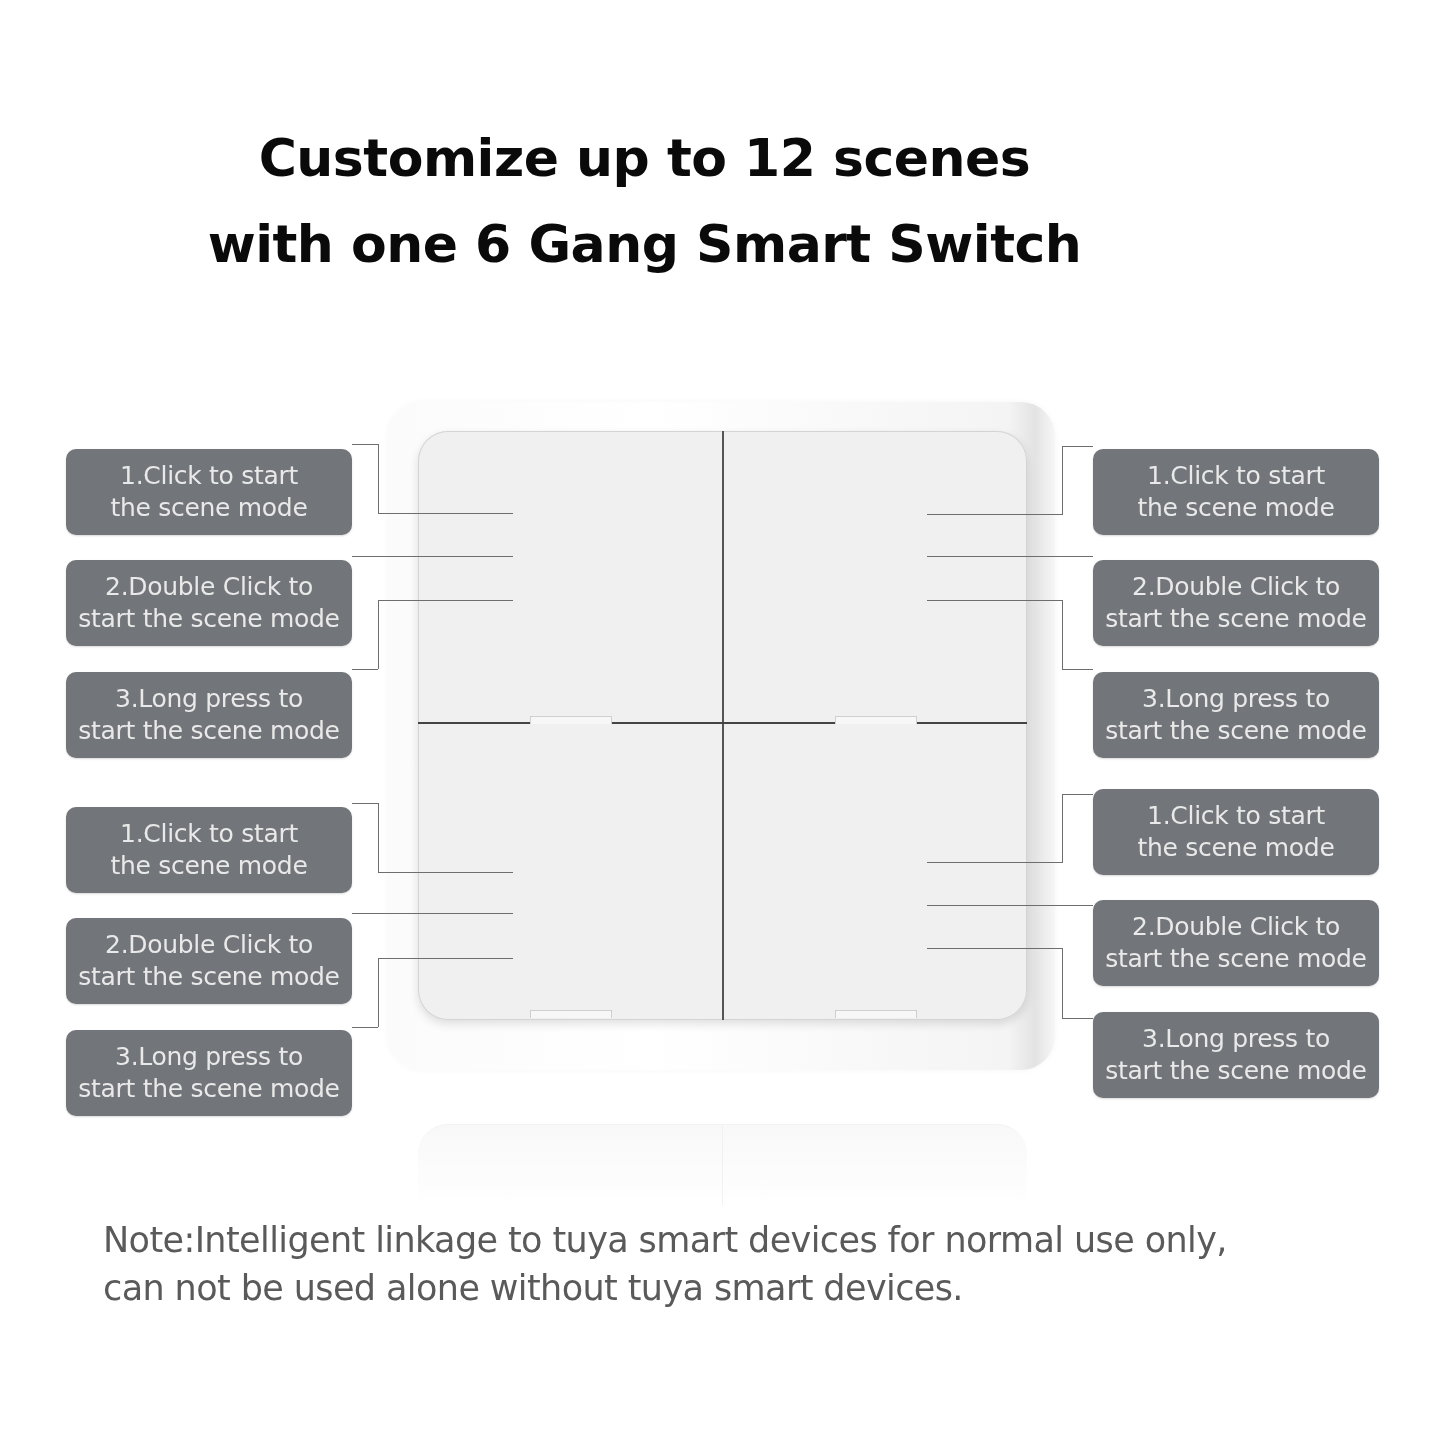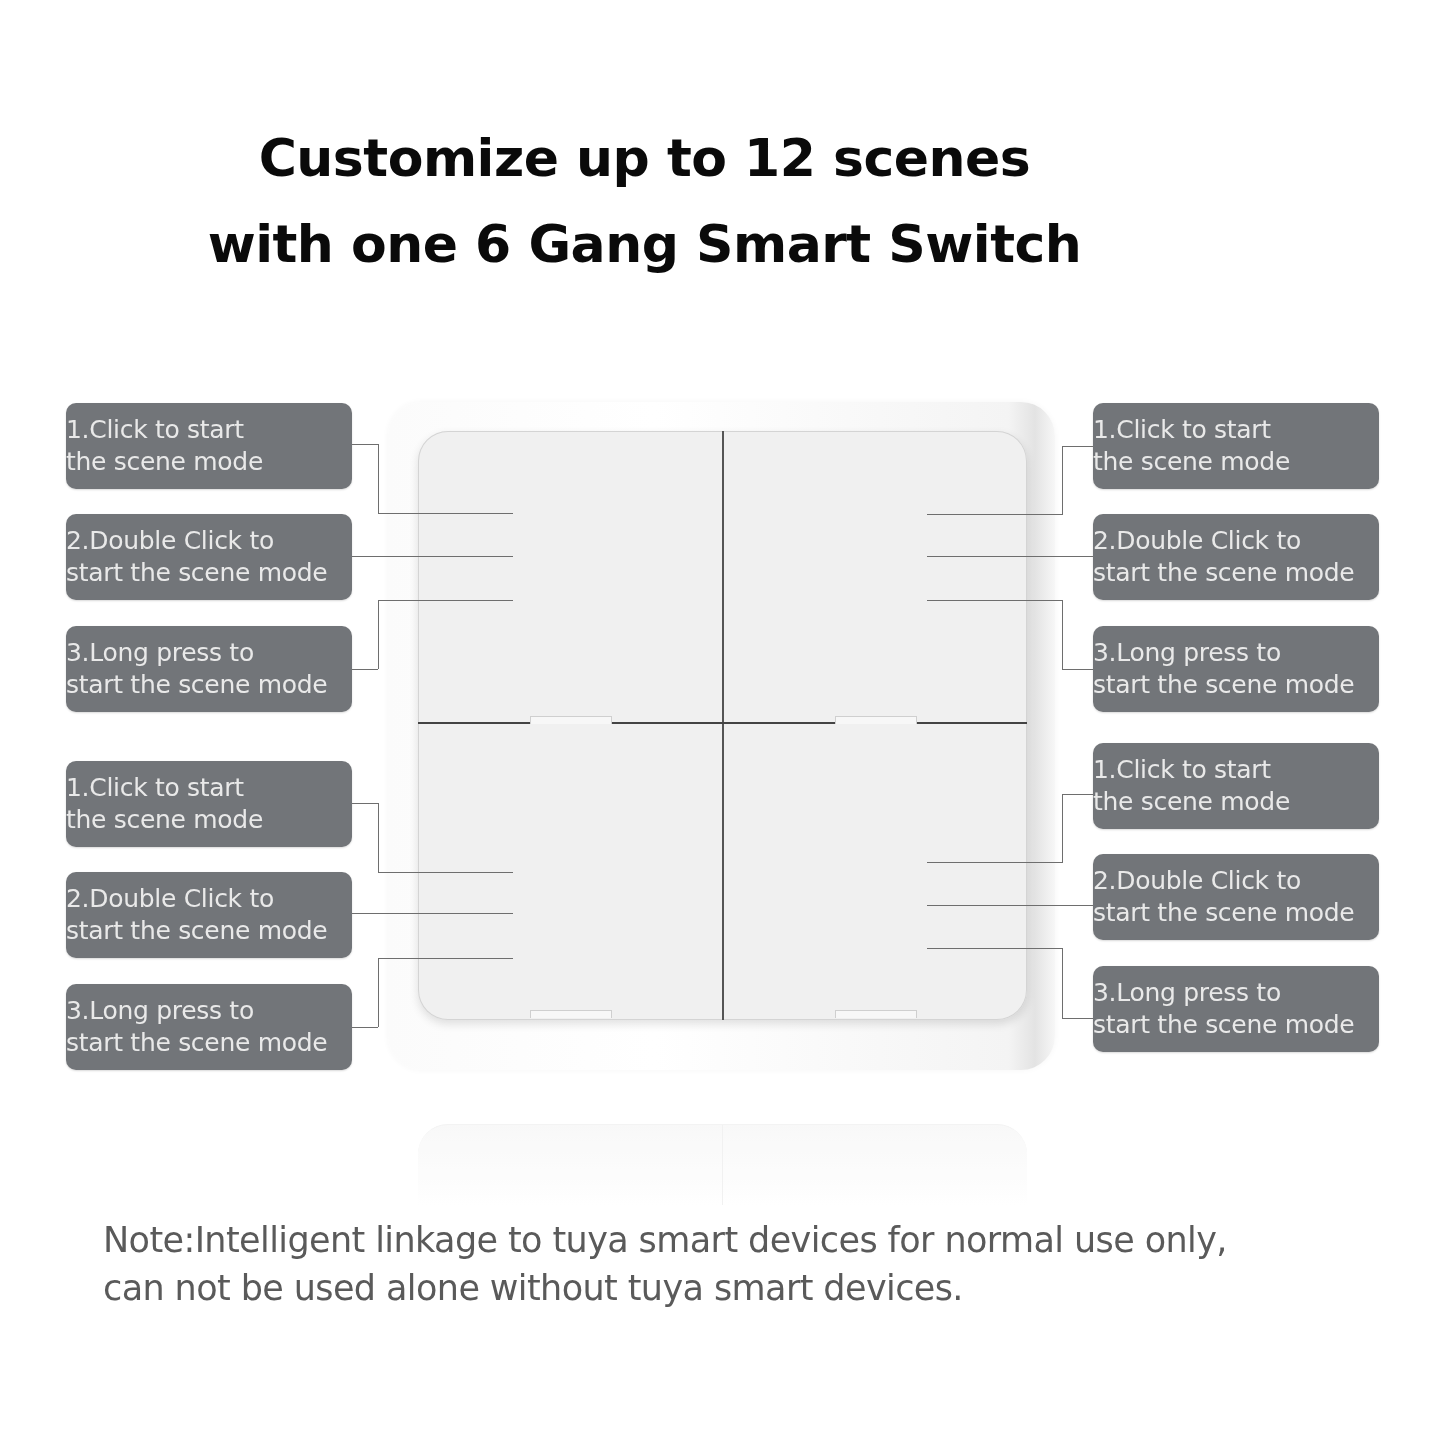--- a/index.html
+++ b/index.html
@@ -10,21 +10,21 @@
 
   .plate { position: absolute; left: 388px; top: 402px; width: 667px; height: 668px; border-radius: 34px; background: linear-gradient(90deg, #fbfbfb 0%, #ffffff 40%, #f4f4f4 93%, #e3e3e3 97%, #f7f7f7 100%); box-shadow: 0 0 6px rgba(0,0,0,0.04); }
   .switch { position: absolute; left: 418px; top: 431px; width: 609px; height: 589px; border-radius: 30px; background: #f0f0f0; box-shadow: 0 4px 10px rgba(0,0,0,0.12), inset 0 0 0 1px #d4d4d4; overflow: hidden; }
   .vdiv { position: absolute; left: 304px; top: 0; width: 2px; height: 100%; background: #555; }
   .hdiv { position: absolute; left: 0; top: 291px; width: 100%; height: 2px; background: #444; }
   .notch { position: absolute; width: 80px; height: 7px; border: 1px solid #cfcfcf; border-bottom: none; background: #f7f7f7; }
 
   .reflection { position: absolute; left: 418px; top: 1124px; width: 609px; height: 80px; border-radius: 30px 30px 0 0; background: linear-gradient(180deg, #f6f6f6 0%, #ffffff 100%); opacity: 0.7; border-top: 1px solid #eeeeee; }
   .reflection .rdiv { position: absolute; left: 304px; top: 0; width: 1px; height: 100%; background: #ececec; }
 
-  .label { position: absolute; width: 286px; height: 86px; background: #727579; border-radius: 10px; color: #e9e9e9; font-size: 25px; line-height: 32px; display: flex; flex-direction: column; justify-content: center; font-family: "DejaVu Sans", sans-serif; font-weight: normal; letter-spacing: -0.3px; box-shadow: 0 1px 2px rgba(0,0,0,0.15); }
+  .label { position: absolute; width: 286px; height: 86px; background: #727579; border-radius: 10px; color: #e9e9e9; font-size: 25px; line-height: 32px; text-align: center; display: flex; flex-direction: column; justify-content: center; font-family: "DejaVu Sans", sans-serif; font-weight: normal; letter-spacing: -0.3px; box-shadow: 0 1px 2px rgba(0,0,0,0.15); margin-top: 46px; }
   .label.left { left: 66px; }
   .label.right { left: 1093px; }
 
   .line { position: absolute; background: #6e6e6e; }
 
   .note { position: absolute; left: 103px; font-size: 35px; color: #5a5a5a; font-family: "DejaVu Sans", sans-serif; font-weight: normal; letter-spacing: -0.6px; white-space: nowrap; }
   .note.n1 { top: 1220px; }
   .note.n2 { top: 1268px; }
 </style>
 </head>

